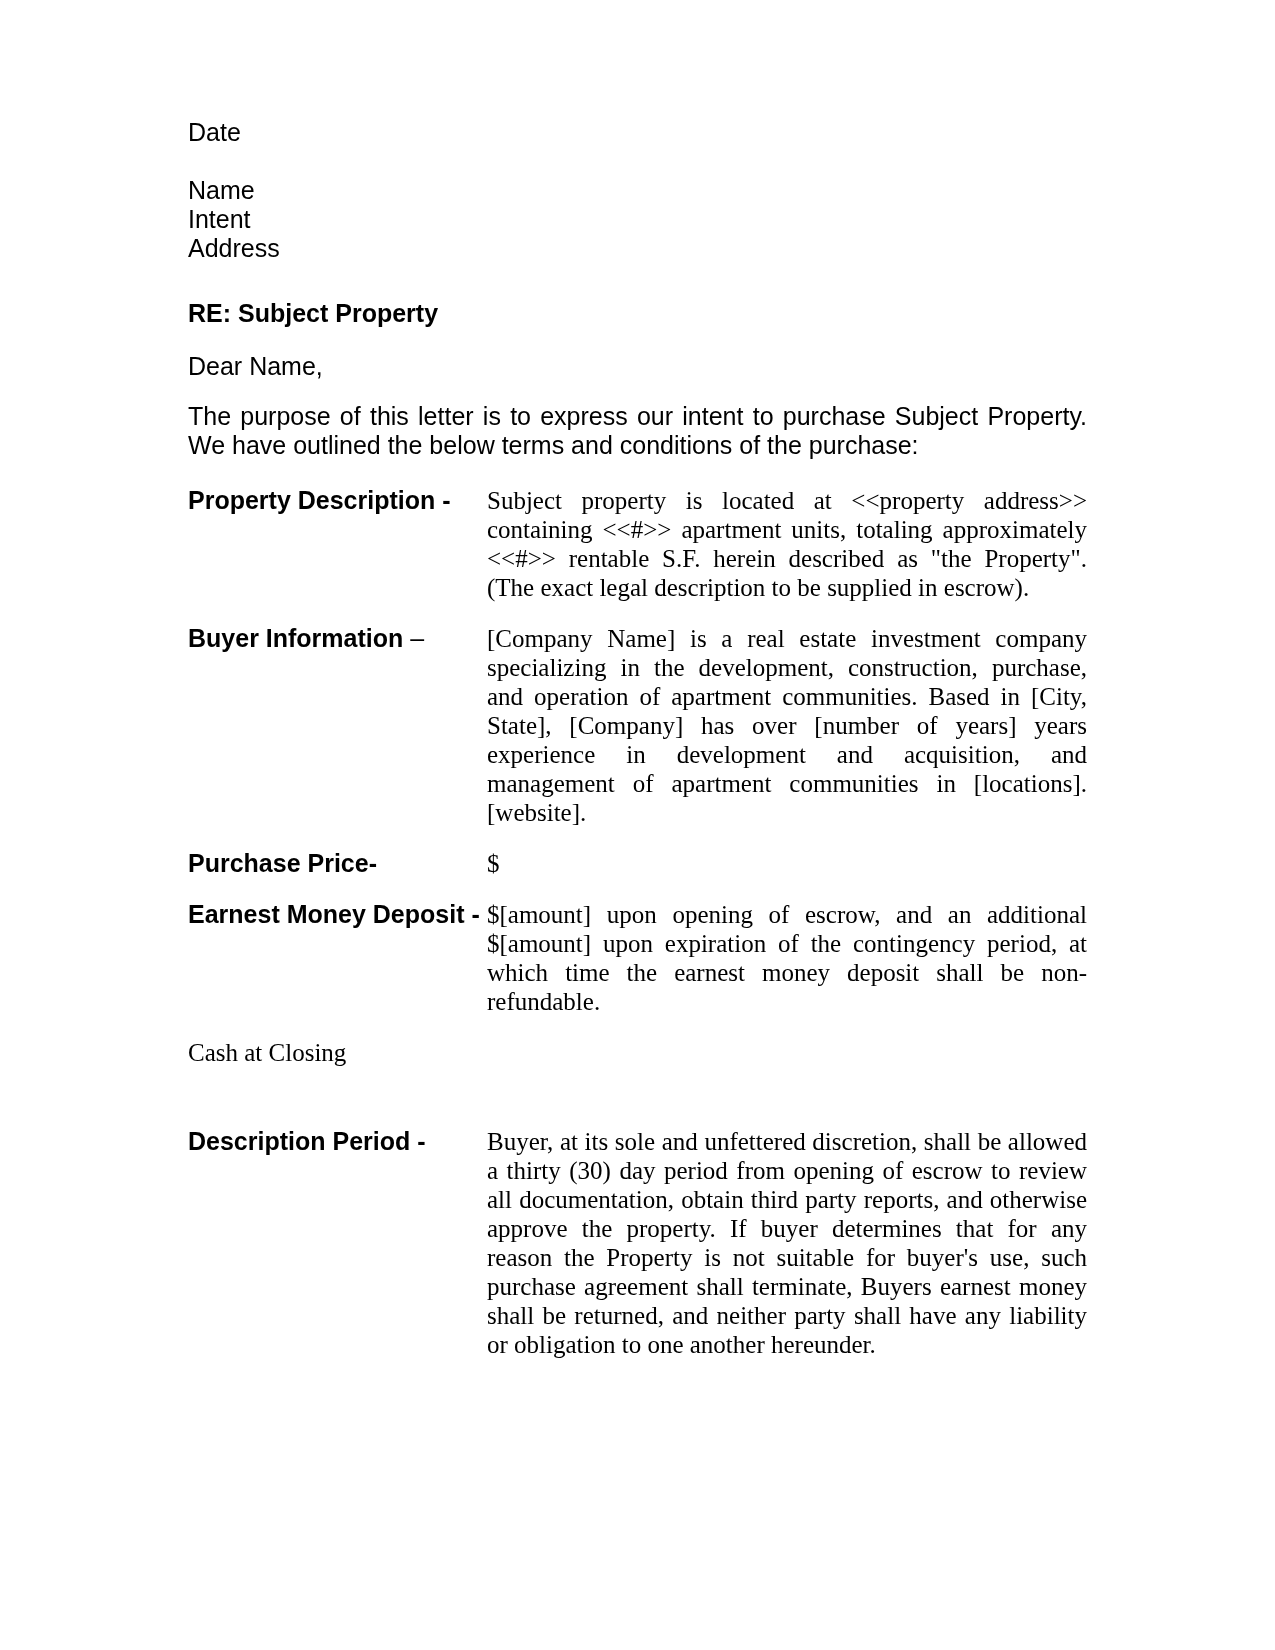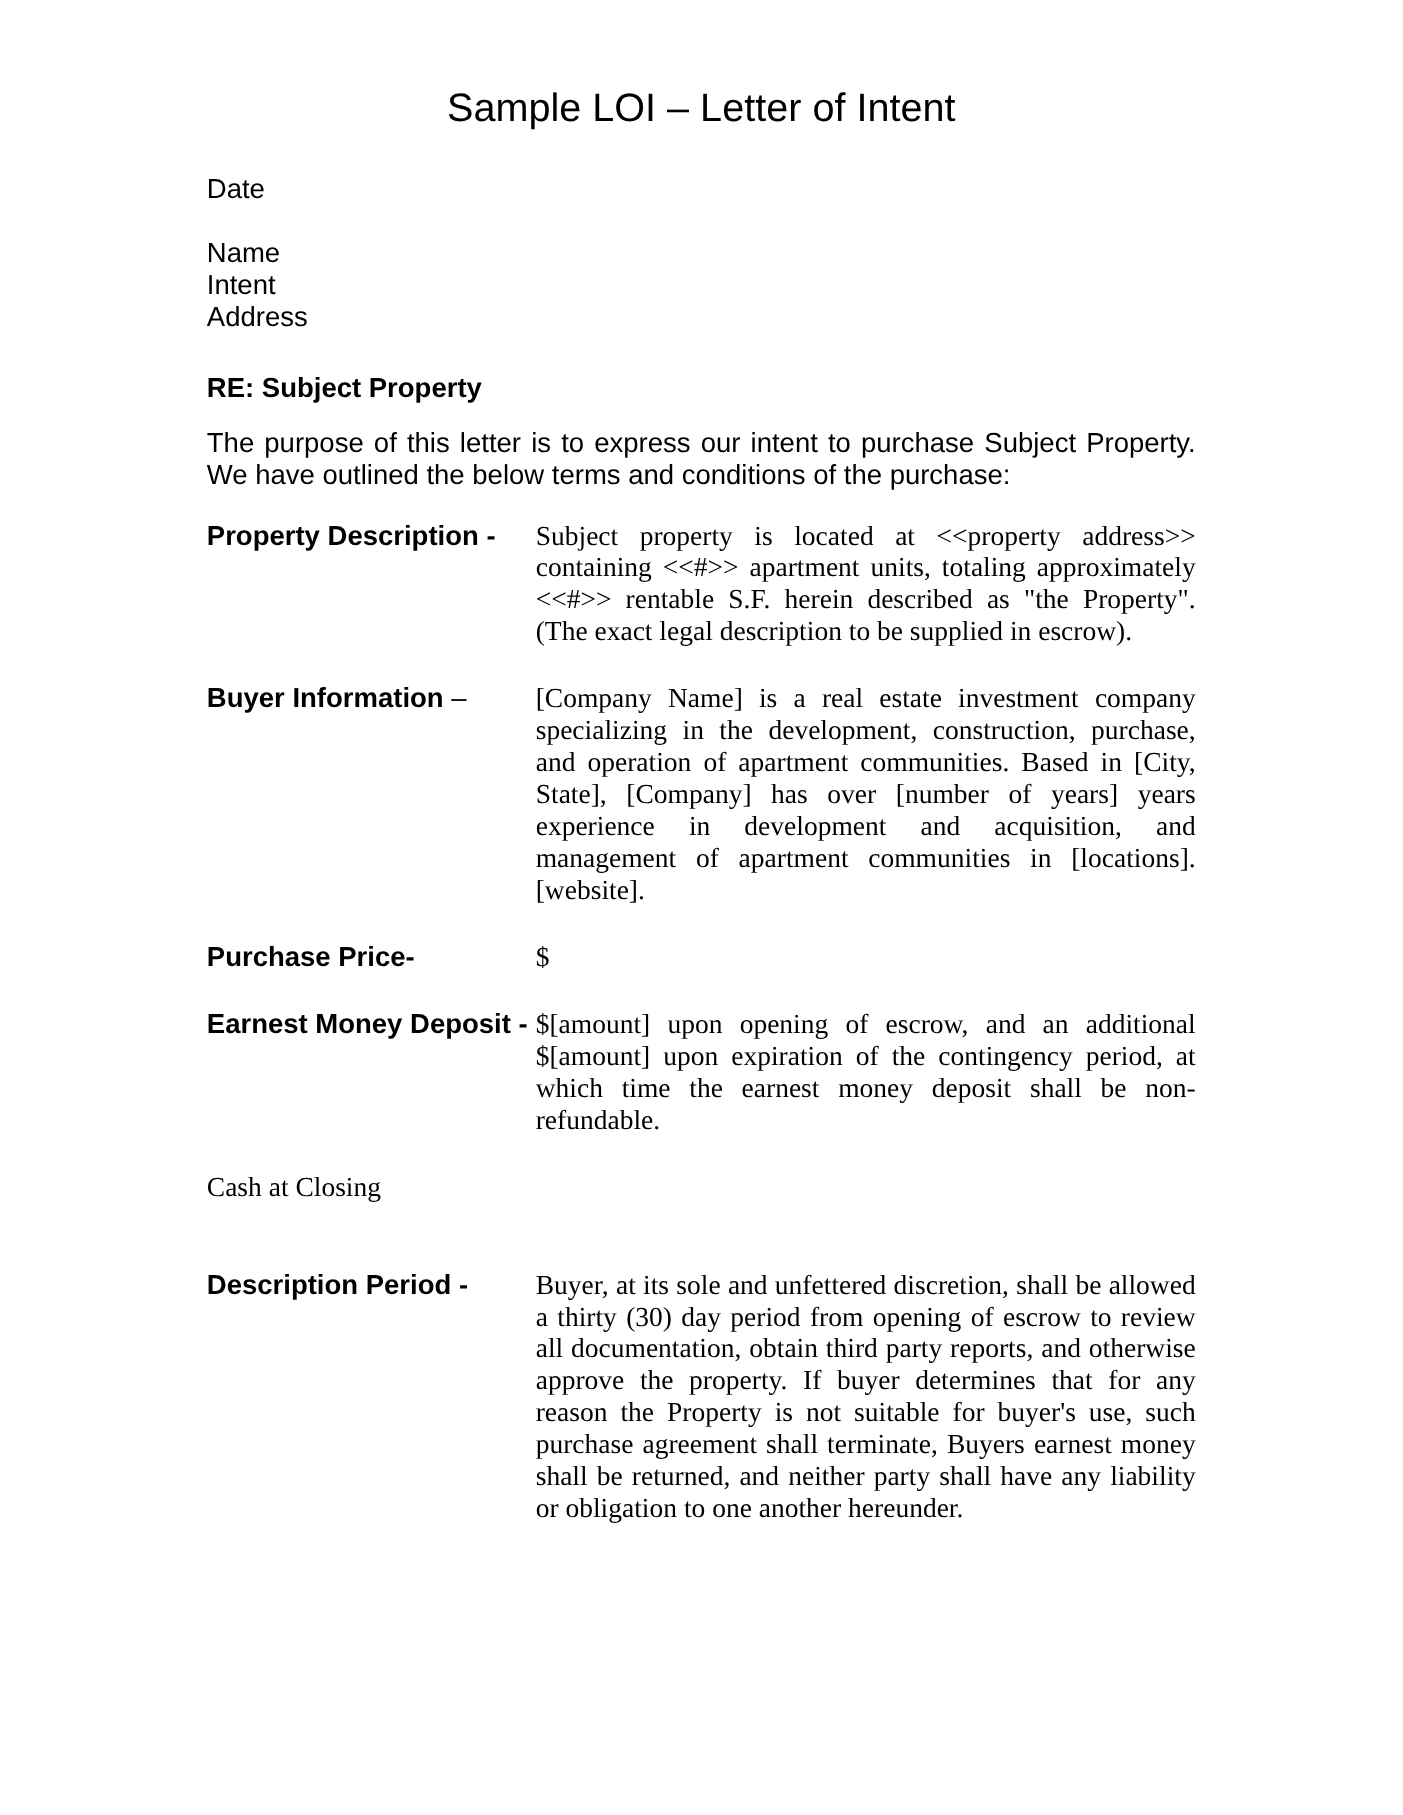--- a/index.html
+++ b/index.html
@@ -35,52 +35,52 @@
   .date-line   { margin-top: 40px; }
   .recipient   { margin-top: 29px; }
   .re-line     { margin-top: 36px; font-weight: 700; }
   .salutation  { margin-top: 24px; }
   .intro       { margin-top: 21px; text-align: justify; }
   .terms       { margin-top: 26px; }
   .term-row {
     display: flex;
     align-items: flex-start;
   }
-  .term-row + .term-row { margin-top: 32px; }
+  .term-row + .term-row { margin-top: 22px; }
   .term-row.extra-gap   { margin-top: 60px; }
   .term-label {
     flex: 0 0 299px;
     width: 299px;
     font-weight: 700;
     white-space: nowrap;
   }
   .term-label .label-suffix { font-weight: 400; }
   .term-body {
     flex: 1 1 auto;
     text-align: justify;
     font-family: Liberation Serif, serif;
   }
 </style>
 </head>
 <body>
 
 <div class="page">
 
-  <h1 class="doc-title">Sample LOI – Letter of Intent</h1>
 
   <div class="date-line">Date</div>
 
   <div class="recipient">
     <div>Name</div>
     <div>Intent</div>
     <div>Address</div>
   </div>
 
   <div class="re-line">RE: Subject Property</div>
 
+  <div class="salutation">Dear Name,</div>
 
   <div class="intro">The purpose of this letter is to express our intent to purchase Subject Property. We have outlined the below terms and conditions of the purchase:</div>
 
   <div class="terms">
 
     <div class="term-row">
       <div class="term-label"><span>Property Description -</span><span class="label-suffix"></span></div>
       <div class="term-body">Subject property is located at &lt;&lt;property address&gt;&gt; containing &lt;&lt;#&gt;&gt; apartment units, totaling approximately &lt;&lt;#&gt;&gt; rentable S.F. herein described as "the Property". (The exact legal description to be supplied in escrow).</div>
     </div>
 

